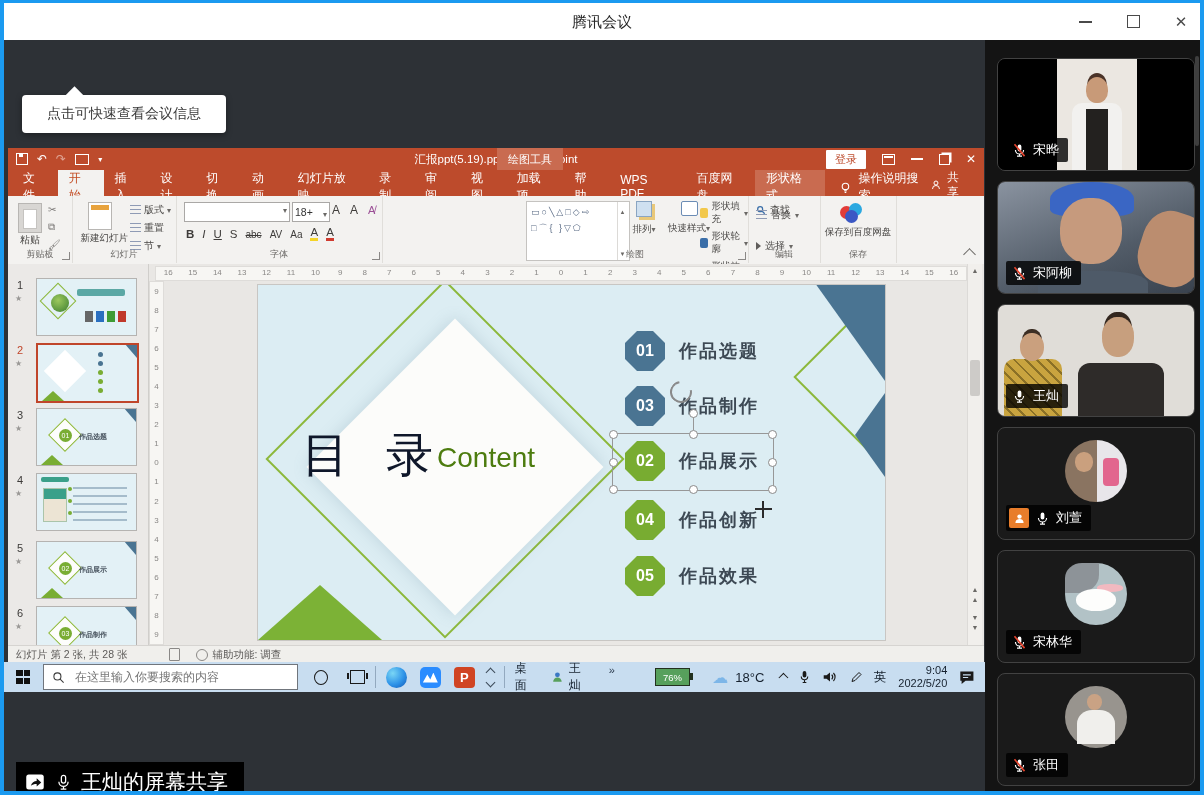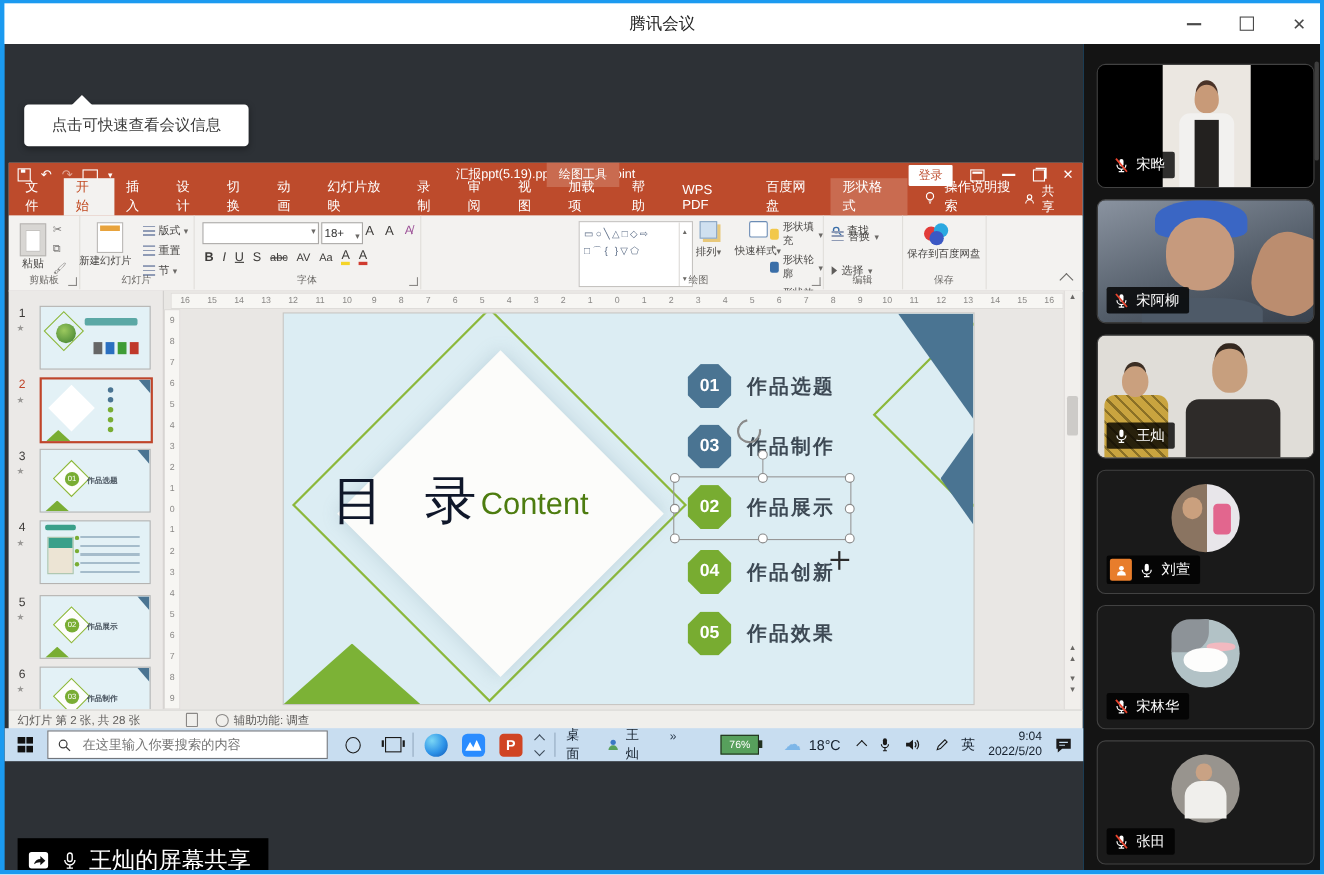--- a/index.html
+++ b/index.html
@@ -35,39 +35,39 @@
   .ptitle-t{left:0;top:0;width:100%;text-align:center;line-height:22px;font-size:11.5px;color:#fff;pointer-events:none}
   .ctxtool{left:489px;top:0;width:66px;height:22px;background:#c96b50;color:#fff;font-size:11px;text-align:center;line-height:22px}
   .pwc{right:8px;top:0;height:22px;display:flex;align-items:center;gap:16px;position:absolute}
   .login{background:#fff;color:#bd4b2c;font-size:11px;padding:2px 9px;border-radius:1px}
   .ic-ribopt{width:11px;height:9px;border:1.2px solid #fff}
   .ic-ribopt::after{content:"";display:block;margin:1px;height:2px;background:#fff}
   .pmin{width:12px;height:2px;background:#fff}
   .prest{width:9px;height:9px;border:1.3px solid #fff;box-shadow:2px -2px 0 -0.5px #fff}
   .px{color:#fff;font-size:12px}
   
-  .ptabrow{left:0;top:22px;width:100%;height:26px;background:#bd4b2c;display:flex;align-items:flex-end}
+  .ptabrow{left:0;top:22px;width:100%;height:26px;background:#bd4b2c;display:flex;align-items:flex-start}
   .ptabs{display:flex;align-items:stretch;padding-left:4px}
   .ptab{display:flex;align-items:center;padding:0 11px;color:#fff;font-size:12px;cursor:default}
   .ptab.act{background:#f3f2f0;color:#c24a21}
   .ptab.ctx{background:#c96b50}
   .tell{display:flex;align-items:center;gap:7px;margin-left:14px;color:#fff;font-size:12px}
   .pshare{margin-left:auto;margin-right:14px;display:flex;align-items:center;gap:5px;color:#fff;font-size:11.5px}
   
   .ribbon{left:0;top:48px;width:100%;height:68px;background:#f3f2f0;border-bottom:1px solid #d8d6d3}
   .grp{position:absolute;top:0;height:67px;border-right:1px solid #e0deda}
   .glabel{position:absolute;bottom:2px;left:0;width:100%;text-align:center;font-size:9px;color:#6b6966}
   .dlg{position:absolute;right:2px;bottom:3px;width:7px;height:7px;border-right:1px solid #8a8886;border-bottom:1px solid #8a8886}
   .ico-paste{position:absolute;left:10px;top:7px;width:22px;height:28px;background:#d8d6d3;border:1px solid #b8b6b3}
   .ico-paste::after{content:"";position:absolute;left:4px;top:5px;width:12px;height:18px;background:#fff;border:1px solid #c5c3c0}
   .plabel{position:absolute;left:0;top:37px;width:44px;text-align:center;font-size:10px;color:#4a4846}
   .cutcol{position:absolute;left:40px;top:8px;display:flex;flex-direction:column;gap:6px;color:#7a7876;font-size:10px}
   .ico-newslide{position:absolute;left:16px;top:6px;width:22px;height:26px;background:#fff;border:1px solid #b8b6b3}
   .ico-newslide::before{content:"";display:block;margin:2px;height:5px;background:#e8a33d}
-  .nslabel{position:absolute;left:0;top:36px;width:56px;text-align:left;font-size:9.5px;color:#4a4846;line-height:11px}
+  .nslabel{position:absolute;left:0;top:36px;width:56px;text-align:right;font-size:9.5px;color:#4a4846;line-height:11px}
   .scol{position:absolute;left:58px;top:7px;display:flex;flex-direction:column;gap:4px;font-size:10px;color:#4a4846}
   .scol .row{display:flex;align-items:center;gap:3px}
   .micon{display:inline-block;width:11px;height:10px;background:
     repeating-linear-gradient(#8f9bb5 0 1.5px,transparent 1.5px 4px)}
   .caret{font-size:8px;color:#6b6966}
   .fname{position:absolute;left:8px;top:6px;width:104px;height:18px;background:#fff;border:1px solid #aaa8a6}
   .fname::after,.fsize::after{content:"▾";position:absolute;right:2px;top:3px;font-size:8px;color:#6b6966}
   .fsize{position:absolute;left:116px;top:6px;width:34px;height:18px;background:#fff;border:1px solid #aaa8a6;
     font-size:10.5px;color:#333;line-height:18px;padding-left:2px}
   .fAA{position:absolute;left:156px;top:7px;font-size:12px;color:#3e3c3a;letter-spacing:4px}

